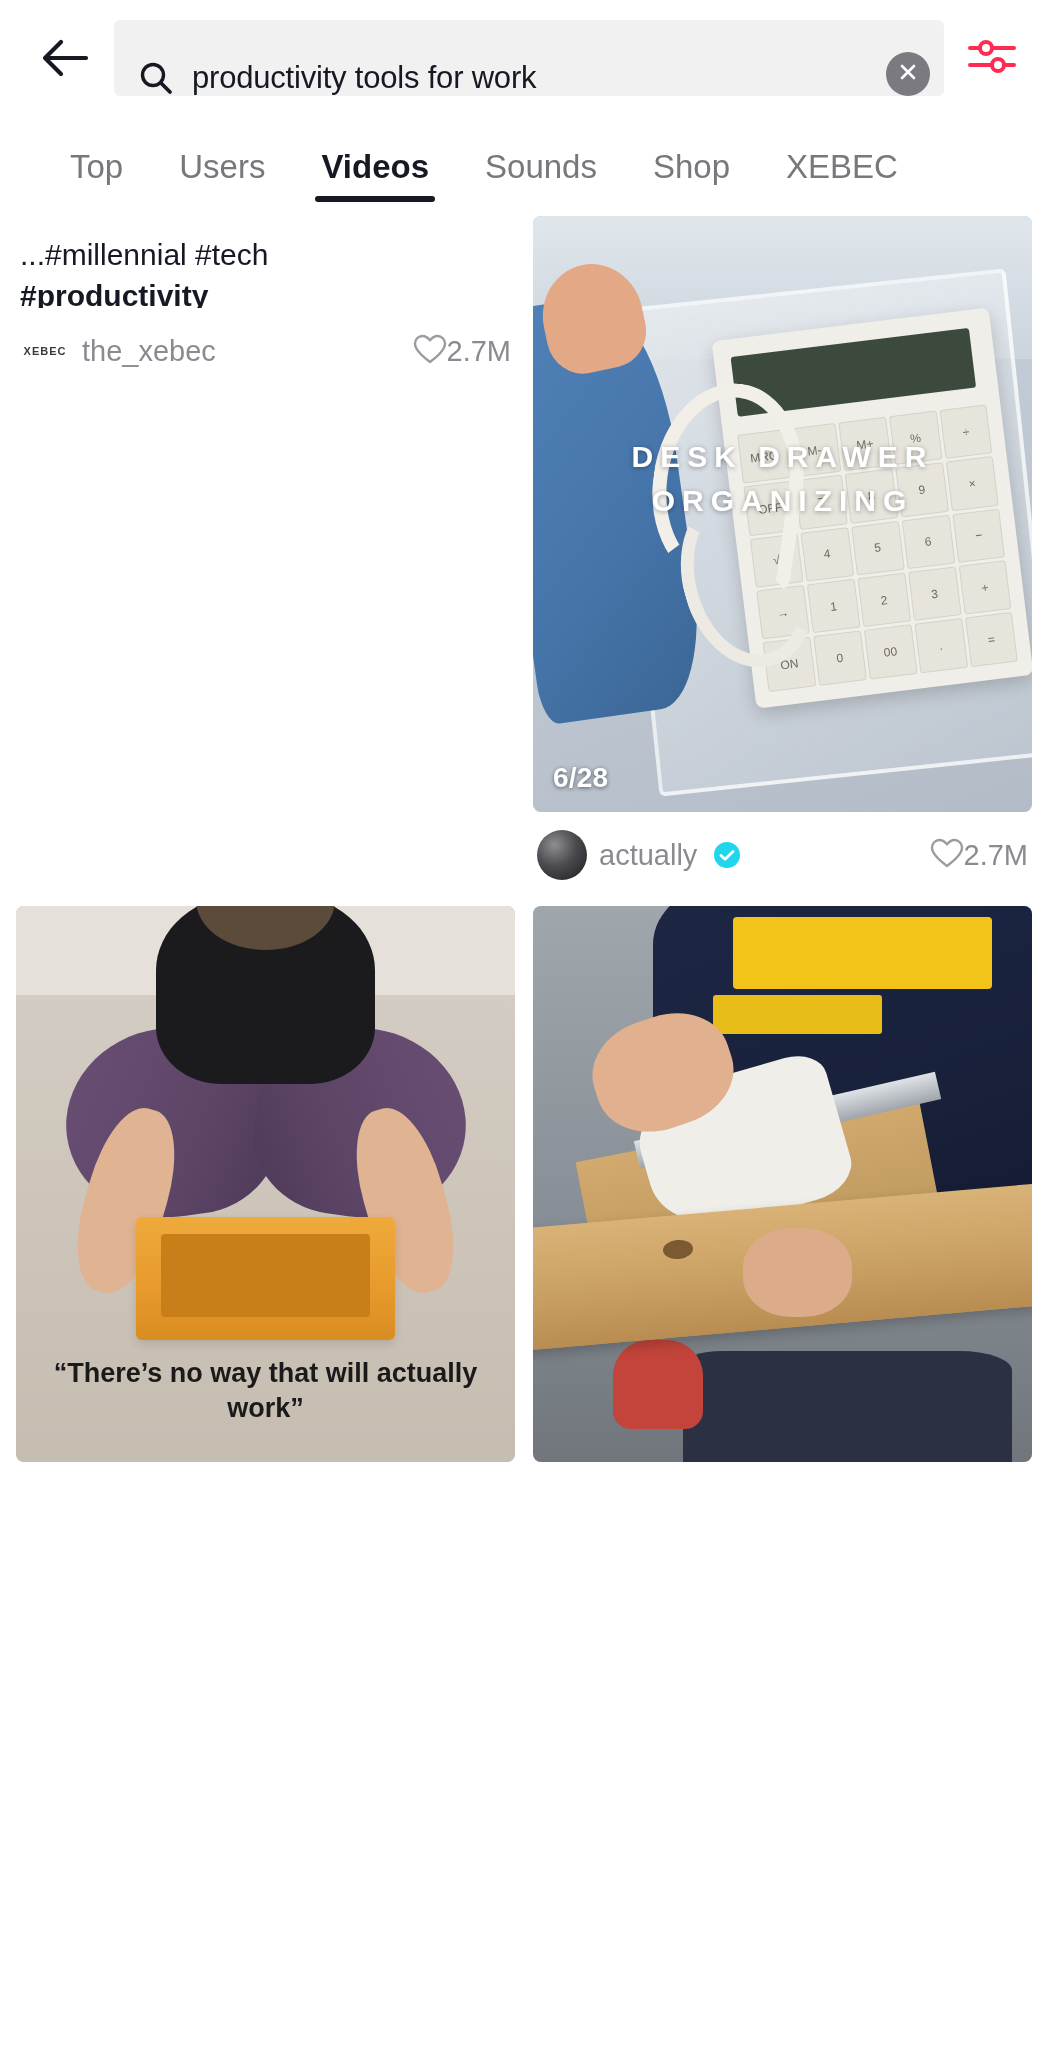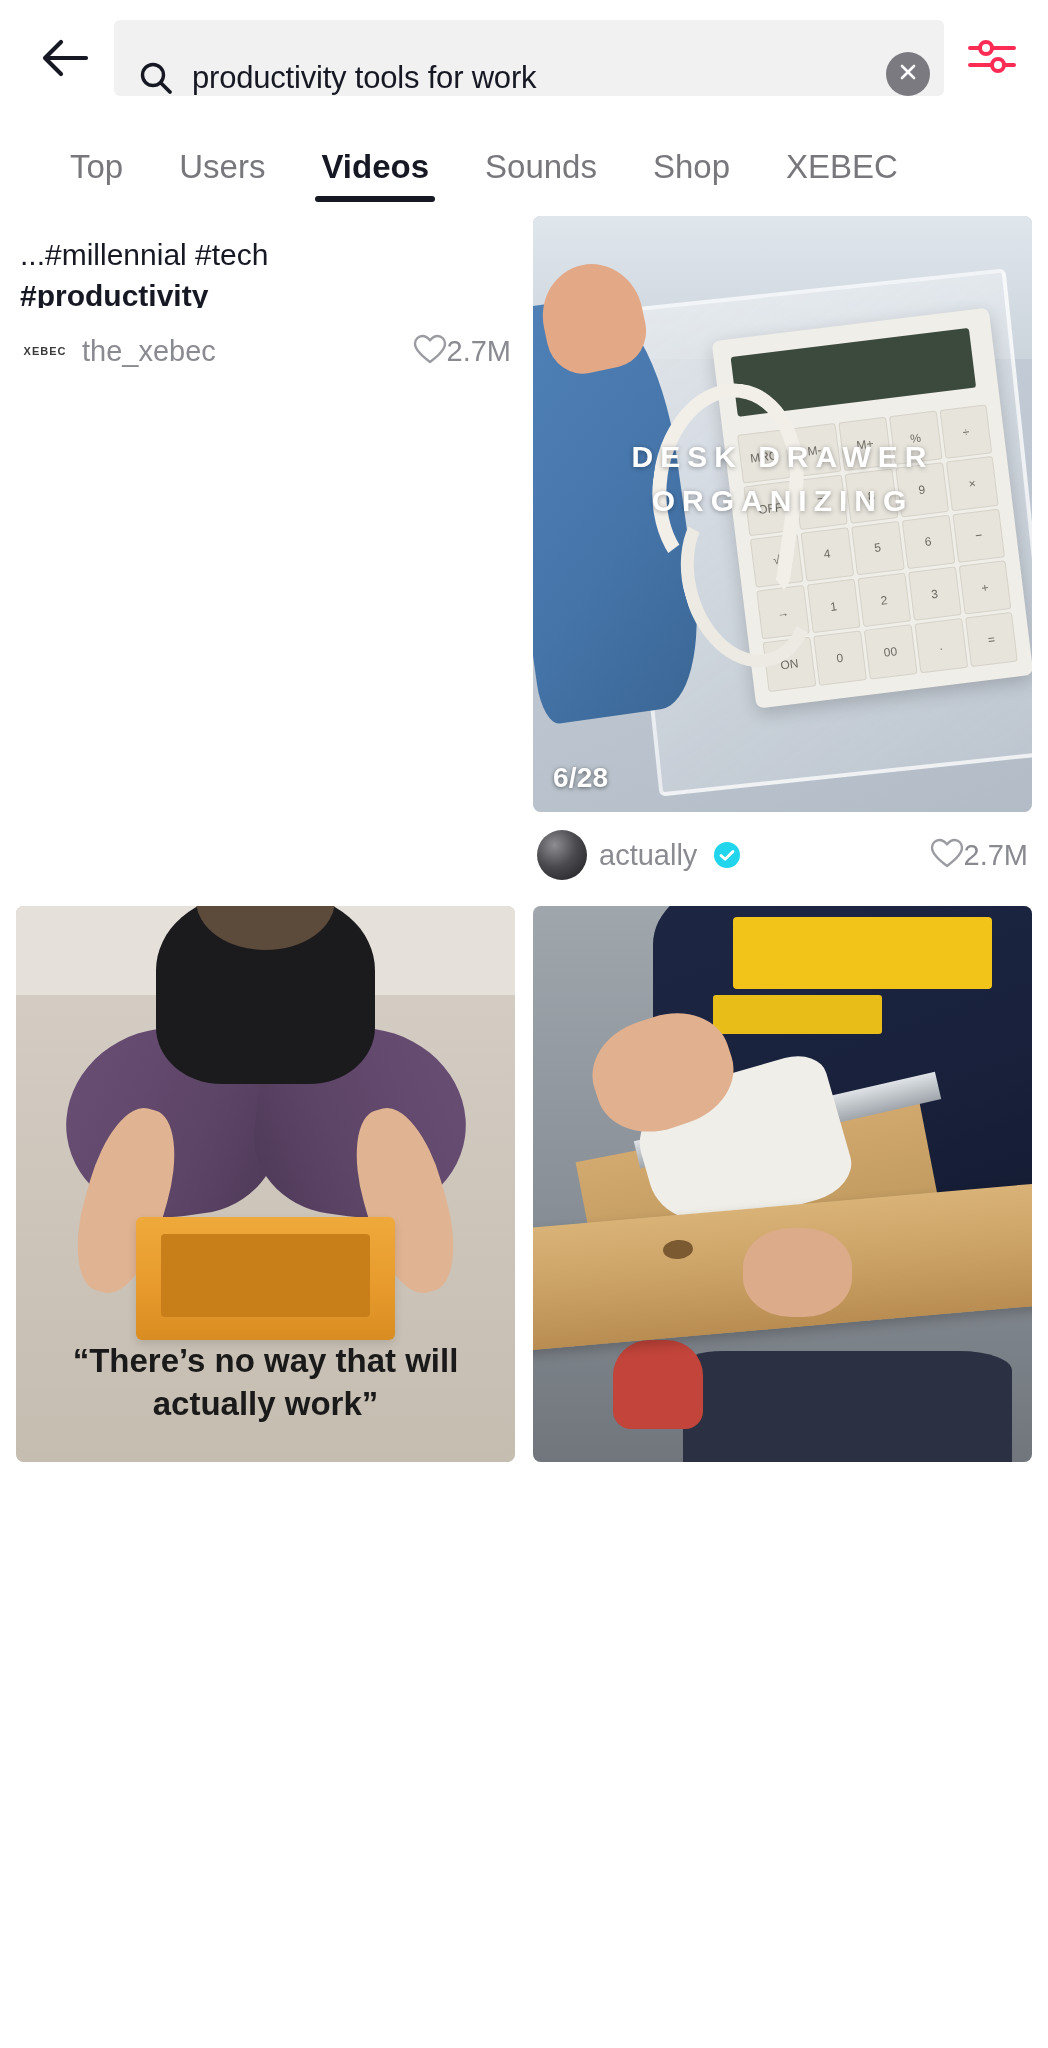--- a/index.html
+++ b/index.html
@@ -162,21 +162,21 @@
     text-shadow: 0 1px 5px rgba(0,0,0,.35);
     padding: 0 20px;
   }
 
   .overlay-quote {
     position: absolute;
     left: 0; right: 0;
     bottom: 36px;
     text-align: center;
     color: #1a1a1a;
-    font-size: 33px;
+    font-size: 27px;
     font-weight: bold;
     line-height: 1.3;
     padding: 0 36px;
   }
 
   .caption {
     font-size: 30px;
     line-height: 1.37;
     color: #161823;
     padding: 18px 4px 0 4px;

